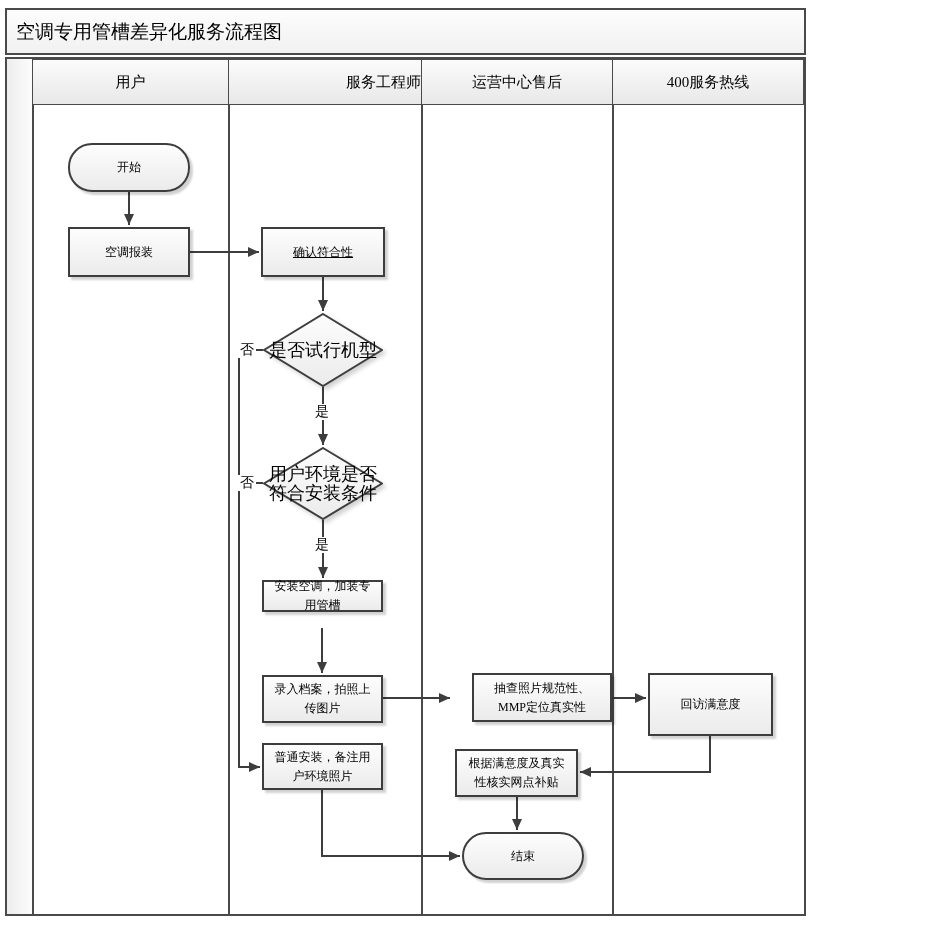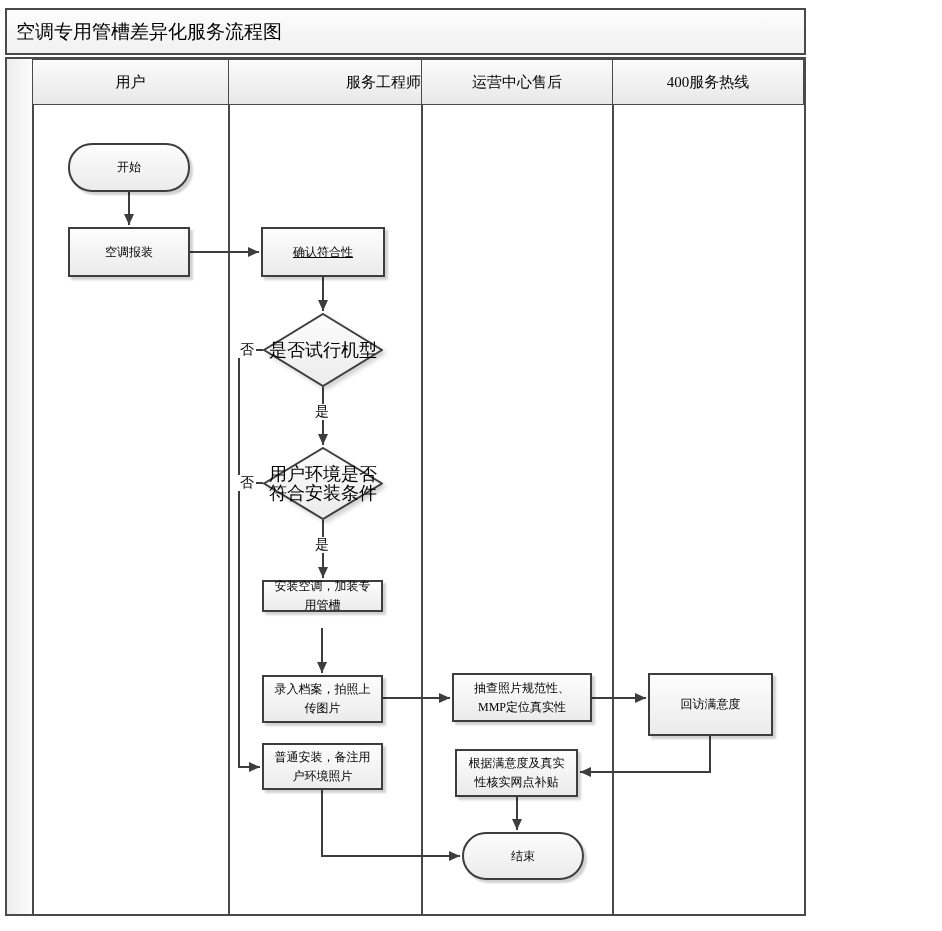--- a/index.html
+++ b/index.html
@@ -148,21 +148,21 @@
 
   <div class="node" style="left:262px; top:580px; width:121px; height:32px;">安装空调，加装专
 用管槽</div>
 
   <div class="node" style="left:262px; top:675px; width:121px; height:48px;">录入档案，拍照上
 传图片</div>
 
   <div class="node" style="left:262px; top:743px; width:121px; height:47px;">普通安装，备注用
 户环境照片</div>
 
-  <div class="node" style="left:452px; top:673px; width:140px; height:49px;">抽查照片规范性、
+  <div class="node" style="left:472px; top:673px; width:140px; height:49px;">抽查照片规范性、
 MMP定位真实性</div>
 
   <div class="node" style="left:648px; top:673px; width:125px; height:63px;">回访满意度</div>
 
   <div class="node" style="left:455px; top:749px; width:123px; height:48px;">根据满意度及真实
 性核实网点补贴</div>
 
   <div class="node terminator" style="left:462px; top:832px; width:122px; height:48px;">结束</div>
 
   <div class="edge-label" style="left:247px; top:350px;">否</div>

